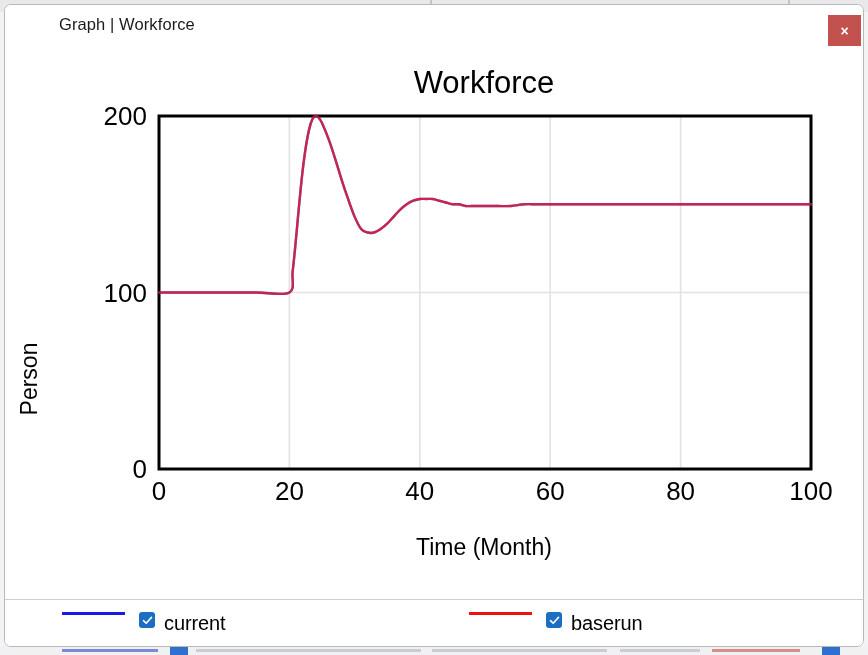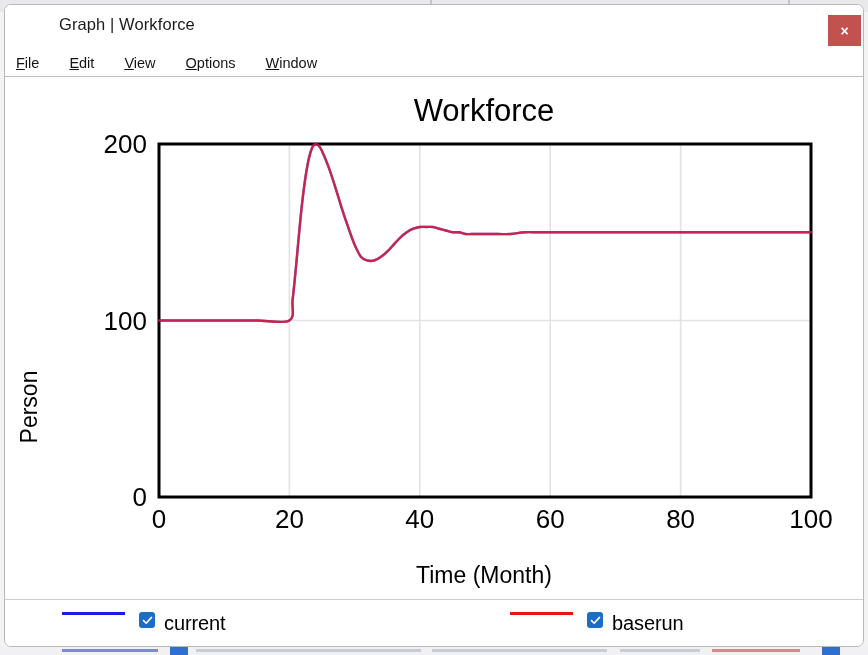--- a/index.html
+++ b/index.html
@@ -126,21 +126,21 @@
     position: relative;
   }
   .legend-entry {
     position: absolute;
     top: 12px;
     display: flex;
     align-items: flex-start;
     height: 22px;
   }
   #legend-entry-current { left: 57px; }
-  #legend-entry-baserun { left: 505px; }
+  #legend-entry-baserun { left: 464px; }
 
   .legend-swatch {
     width: 63px;
     height: 0;
     border-top-width: 3px;
     border-top-style: solid;
     margin-right: 14px;
   }
   .legend-checkbox {
     width: 16px;
@@ -180,27 +180,20 @@
   <div class="bg-tick bluesq" style="left:822px;top:647px;width:18px;"></div>
 </div>
 
 <div id="graph-window">
 
   <div id="title-bar">
     <div id="window-title">Graph | Workforce</div>
     <button id="close-button" style="background: rgb(195, 82, 79);">×</button>
   </div>
 
-  <div id="menu-bar">
-    <div class="menu-item"><span class="acc">F</span>ile</div>
-    <div class="menu-item"><span class="acc">E</span>dit</div>
-    <div class="menu-item"><span class="acc">V</span>iew</div>
-    <div class="menu-item"><span class="acc">O</span>ptions</div>
-    <div class="menu-item"><span class="acc">W</span>indow</div>
-  </div>
 
   <div id="chart-region">
     <svg id="chart-svg" width="858" height="520" viewBox="0 0 858 520">
       <g id="grid-lines">
           <line x1="284.4" y1="67" x2="284.4" y2="420" stroke="#e2e2e2" stroke-width="1.6"></line>
           <line x1="414.8" y1="67" x2="414.8" y2="420" stroke="#e2e2e2" stroke-width="1.6"></line>
           <line x1="545.2" y1="67" x2="545.2" y2="420" stroke="#e2e2e2" stroke-width="1.6"></line>
           <line x1="675.6" y1="67" x2="675.6" y2="420" stroke="#e2e2e2" stroke-width="1.6"></line>
           <line x1="154" y1="243.5" x2="806" y2="243.5" stroke="#e2e2e2" stroke-width="1.6"></line>
         </g>

